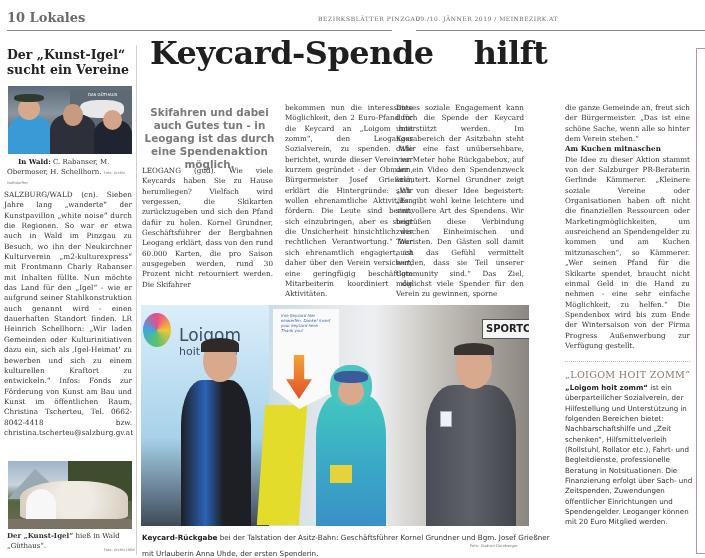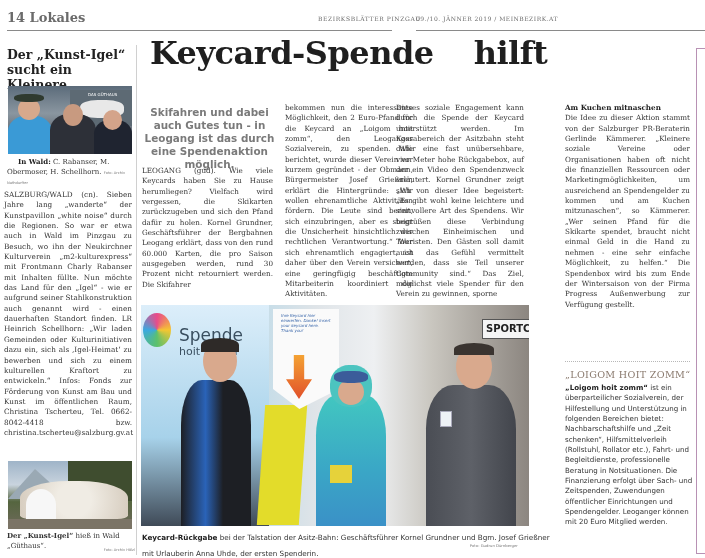--- a/index.html
+++ b/index.html
@@ -59,28 +59,28 @@
   .person .head { position: absolute; border-radius: 50%; background: #d9a98d; }
   .person .body { position: absolute; border-radius: 30% 30% 0 0; }
 
   .main-caption { position: absolute; left: 142px; top: 530px; width: 420px; font-family: "DejaVu Sans", sans-serif; font-size: 7.2px; line-height: 16px; color: #333; }
   .main-caption b { color: #222; }
   .main-credit { position: absolute; left: 470px; top: 543px; font-family: "DejaVu Sans", sans-serif; font-size: 3.8px; color: #777; }
 </style>
 </head>
 <body>
 
-<div class="header-left">14  Lokales</div>
+<div class="header-left">10  Lokales</div>
 <div class="header-line-left"></div>
 <div class="header-mid">BEZIRKSBLÄTTER PINZGAU</div>
 <div class="header-right">09./10. JÄNNER 2019 / MEINBEZIRK.AT</div>
 <div class="header-line-right"></div>
 
 <div class="sidebar-divider"></div>
-<div class="side-title">Der „Kunst-Igel“ sucht ein Kleinere</div>
+<div class="side-title">Der „Kunst-Igel“ sucht ein Vereine</div>
 
 <div class="side-photo1">
   <div style="position:absolute;left:62px;top:4px;width:62px;height:36px;background:#5d6a74;"></div>
   <div style="position:absolute;left:80px;top:6px;font-family:'DejaVu Sans',sans-serif;font-size:4px;color:#fff;">DAS GÜTHAUS</div>
   <div style="position:absolute;left:72px;top:14px;width:44px;height:18px;background:#e8e8e8;border-radius:40%;"></div>
   <div class="p" style="left:0;width:44px;height:38px;background:#3a9ad6;"></div>
   <div style="position:absolute;left:10px;top:12px;width:22px;height:22px;border-radius:50%;background:#d7a98c;"></div>
   <div style="position:absolute;left:6px;top:8px;width:30px;height:8px;border-radius:40%;background:#2f3a2f;"></div>
   <div class="p" style="left:42px;width:46px;height:40px;background:#2d3038;"></div>
   <div style="position:absolute;left:55px;top:18px;width:20px;height:22px;border-radius:50%;background:#c89a80;"></div>
@@ -109,35 +109,36 @@
 <div class="headline">
   <span>Keycard-Spende</span><span class="gap"></span><span>hilft</span>
 </div>
 
 <div class="lead">Skifahren und dabei auch Gutes tun - in Leogang ist das durch eine Spendenaktion möglich.</div>
 
 <div class="col col1">LEOGANG (gud). Wie viele Keycards haben Sie zu Hause herumliegen? Vielfach wird vergessen, die Skikarten zurückzugeben und sich den Pfand dafür zu holen. Kornel Grundner, Geschäftsführer der Bergbahnen Leogang erklärt, dass von den rund 60.000 Karten, die pro Saison ausgegeben werden, rund 30 Prozent nicht retourniert werden. Die Skifahrer</div>
 <div class="col col2">bekommen nun die interessante Möglichkeit, den 2 Euro-Pfand für die Keycard an „Loigom hoit zomm“, den Leoganger Sozialverein, zu spenden. Wie berichtet, wurde dieser Verein vor kurzem gegründet - der Obmann, Bürgermeister Josef Grießner, erklärt die Hintergründe: „Wir wollen ehrenamtliche Aktivitäten fördern. Die Leute sind bereit, sich einzubringen, aber es steigt die Unsicherheit hinsichtlich der rechtlichen Verantwortung.“ Wer sich ehrenamtlich engagiert, ist daher über den Verein versichert, eine geringfügig beschäftigte Mitarbeiterin koordiniert die Aktivitäten.</div>
 <div class="col col3">Dieses soziale Engagement kann durch die Spende der Keycard unterstützt werden. Im Kassabereich der Asitzbahn steht dafür eine fast unübersehbare, vier Meter hohe Rückgabebox, auf der ein Video den Spendenzweck erläutert. Kornel Grundner zeigt sich von dieser Idee begeistert: „Es gibt wohl keine leichtere und sinnvollere Art des Spendens. Wir begrüßen diese Verbindung zwischen Einheimischen und Touristen. Den Gästen soll damit auch das Gefühl vermittelt werden, dass sie Teil unserer Community sind.“ Das Ziel, möglichst viele Spender für den Verein zu gewinnen, sporne</div>
 <div class="col col4">
+  <div>die ganze Gemeinde an, freut sich der Bürgermeister. „Das ist eine schöne Sache, wenn alle so hinter dem Verein stehen.“</div>
   <div class="sub">Am Kuchen mitnaschen</div>
   <div style="text-align:justify;">Die Idee zu dieser Aktion stammt von der Salzburger PR-Beraterin Gerlinde Kämmerer. „Kleinere soziale Vereine oder Organisationen haben oft nicht die finanziellen Ressourcen oder Marketingmöglichkeiten, um ausreichend an Spendengelder zu kommen und am Kuchen mitzunaschen“, so Kämmerer. „Wer seinen Pfand für die Skikarte spendet, braucht nicht einmal Geld in die Hand zu nehmen - eine sehr einfache Möglichkeit, zu helfen.“ Die Spendenbox wird bis zum Ende der Wintersaison von der Firma Progress Außenwerbung zur Verfügung gestellt.</div>
 </div>
 
 <div class="purple-rule"></div>
 <div class="dotted-rule"></div>
 <div class="box-title">„LOIGOM HOIT ZOMM“</div>
 <div class="box-body">
   <b>„Loigom hoit zomm“</b><span> ist ein überparteilicher Sozialverein, der Hilfestellung und Unterstützung in folgenden Bereichen bietet: Nachbarschaftshilfe und „Zeit schenken“, Hilfsmittelverleih (Rollstuhl, Rollator etc.), Fahrt- und Begleitdienste, professionelle Beratung in Notsituationen. Die Finanzierung erfolgt über Sach- und Zeitspenden, Zuwendungen öffentlicher Einrichtungen und Spendengelder. Leoganger können mit 20 Euro Mitglied werden.</span>
 </div>
 
 <div class="main-photo">
   <div class="banner"></div>
   <div class="logo-blob"></div>
-  <div class="logo-text">Spende</div>
+  <div class="logo-text">Loigom</div>
   <div class="logo-sub">hoit zomm</div>
   <div class="yellow-post"></div>
   <div class="sign"></div>
   <div class="sign-text">Ihre Keycard hier einwerfen. Danke! Insert your keycard here. Thank you!</div>
   <div class="arrow"></div>
   <div class="sport-sign">SPORTCE</div>
 
   <div class="person" style="left:40px;top:35px;">
     <div class="body" style="left:0;top:40px;width:70px;height:150px;background:linear-gradient(90deg,#1d1f24 0%,#2a63b8 35%,#1d1f24 60%);"></div>
     <div class="head" style="left:22px;top:0;width:34px;height:42px;"></div>

